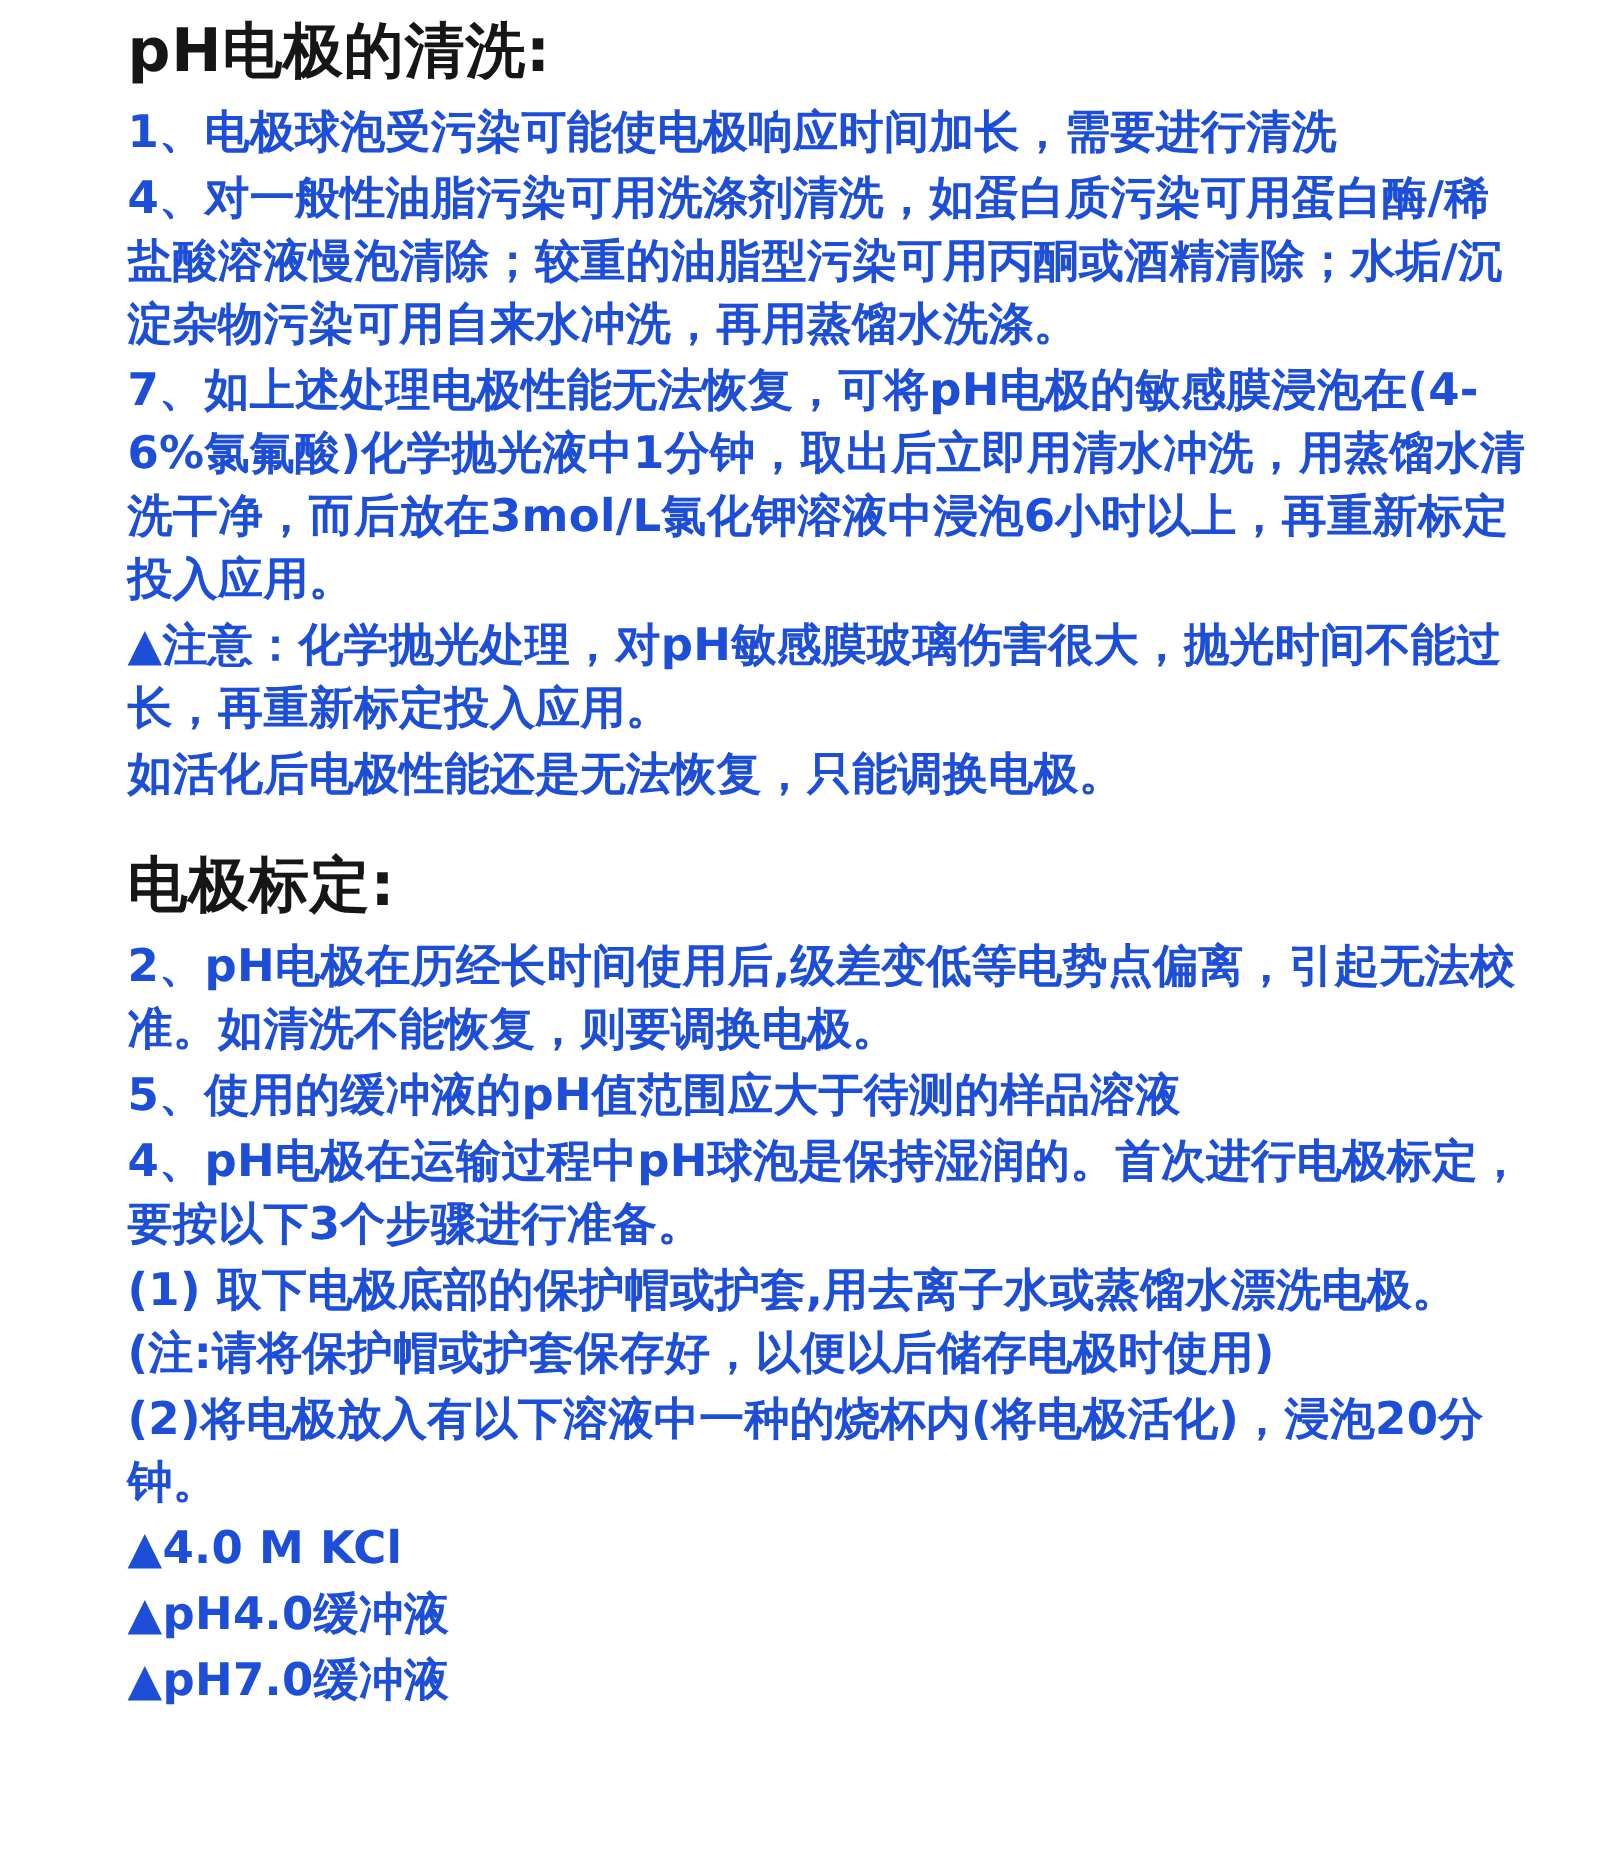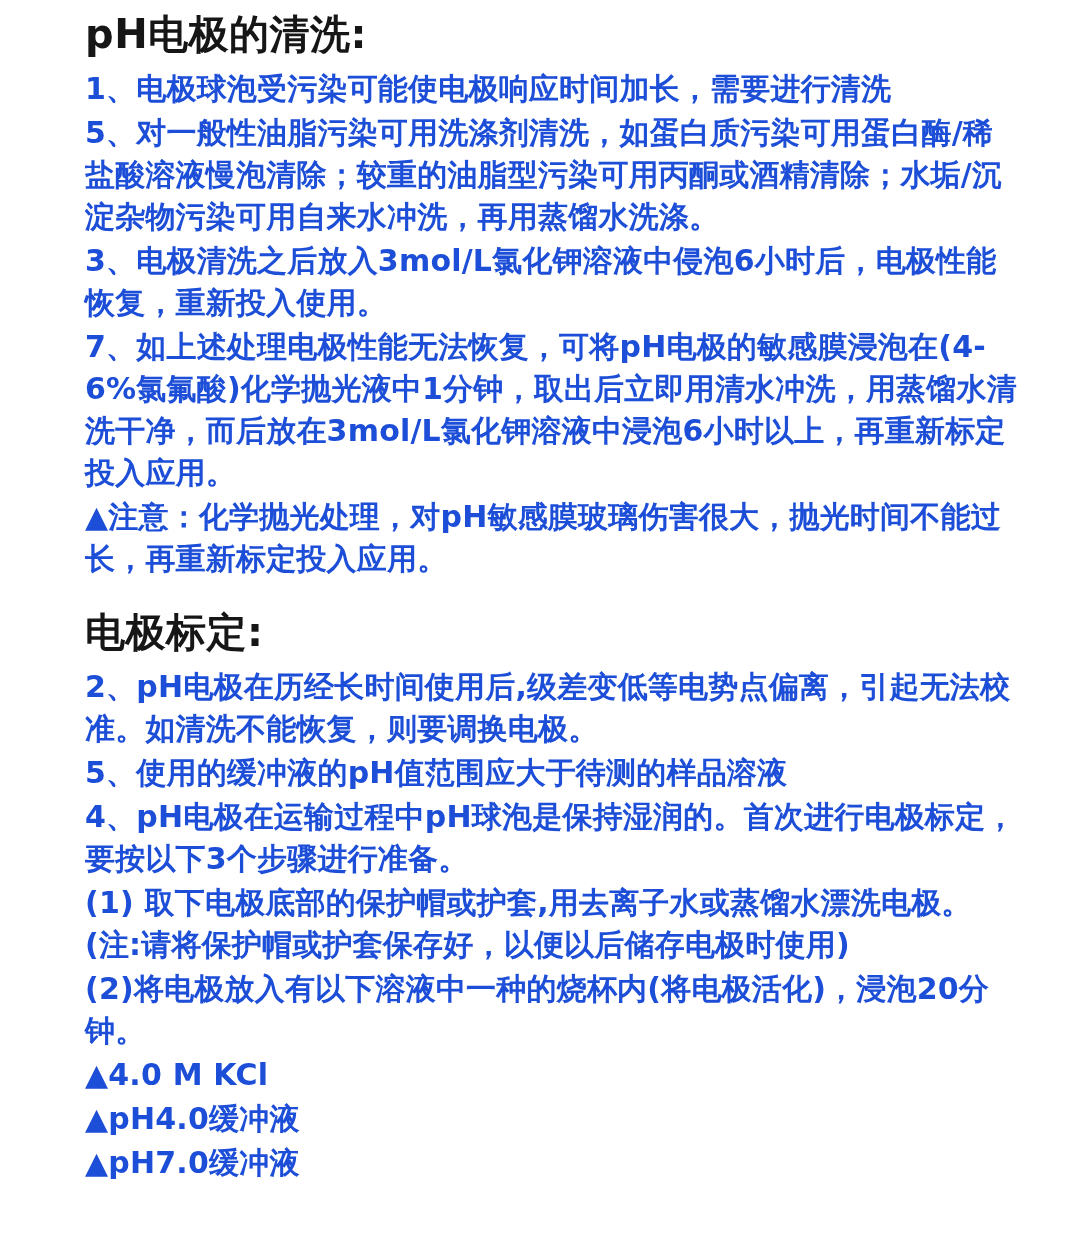--- a/index.html
+++ b/index.html
@@ -41,24 +41,24 @@
   }
 </style>
 </head>
 <body>
 
 <div class="page">
 
   <section class="doc-section">
     <h1 class="section-heading">pH电极的清洗:</h1>
     <p class="doc-paragraph">1、电极球泡受污染可能使电极响应时间加长，需要进行清洗</p>
-    <p class="doc-paragraph">5、对一般性油脂污染可用洗涤剂清洗，如蛋白质污染可用蛋白酶/稀盐酸溶液慢泡清除；较重的油脂型污染可用丙酮或酒精清除；水垢/沉淀杂物污染可用自来水冲洗，再用蒸馏水洗涤。</p>
-    <p class="doc-paragraph">3、电极清洗之后放入3mol/L氯化钾溶液中侵泡6小时后，电极性能恢复，重新投入使用。</p>
+    <p class="doc-paragraph">4、对一般性油脂污染可用洗涤剂清洗，如蛋白质污染可用蛋白酶/稀盐酸溶液慢泡清除；较重的油脂型污染可用丙酮或酒精清除；水垢/沉淀杂物污染可用自来水冲洗，再用蒸馏水洗涤。</p>
     <p class="doc-paragraph">7、如上述处理电极性能无法恢复，可将pH电极的敏感膜浸泡在(4-6%氯氟酸)化学抛光液中1分钟，取出后立即用清水冲洗，用蒸馏水清洗干净，而后放在3mol/L氯化钾溶液中浸泡6小时以上，再重新标定投入应用。</p>
     <p class="doc-paragraph">▲注意：化学抛光处理，对pH敏感膜玻璃伤害很大，抛光时间不能过长，再重新标定投入应用。</p>
+    <p class="doc-paragraph">如活化后电极性能还是无法恢复，只能调换电极。</p>
   </section>
 
   <section class="doc-section">
     <h1 class="section-heading">电极标定:</h1>
     <p class="doc-paragraph">2、pH电极在历经长时间使用后,级差变低等电势点偏离，引起无法校准。如清洗不能恢复，则要调换电极。</p>
     <p class="doc-paragraph">5、使用的缓冲液的pH值范围应大于待测的样品溶液</p>
     <p class="doc-paragraph">4、pH电极在运输过程中pH球泡是保持湿润的。首次进行电极标定，要按以下3个步骤进行准备。</p>
     <p class="doc-paragraph">(1) 取下电极底部的保护帽或护套,用去离子水或蒸馏水漂洗电极。(注:请将保护帽或护套保存好，以便以后储存电极时使用)</p>
     <p class="doc-paragraph">(2)将电极放入有以下溶液中一种的烧杯内(将电极活化)，浸泡20分钟。</p>
     <p class="doc-paragraph">▲4.0 M KCl</p>

